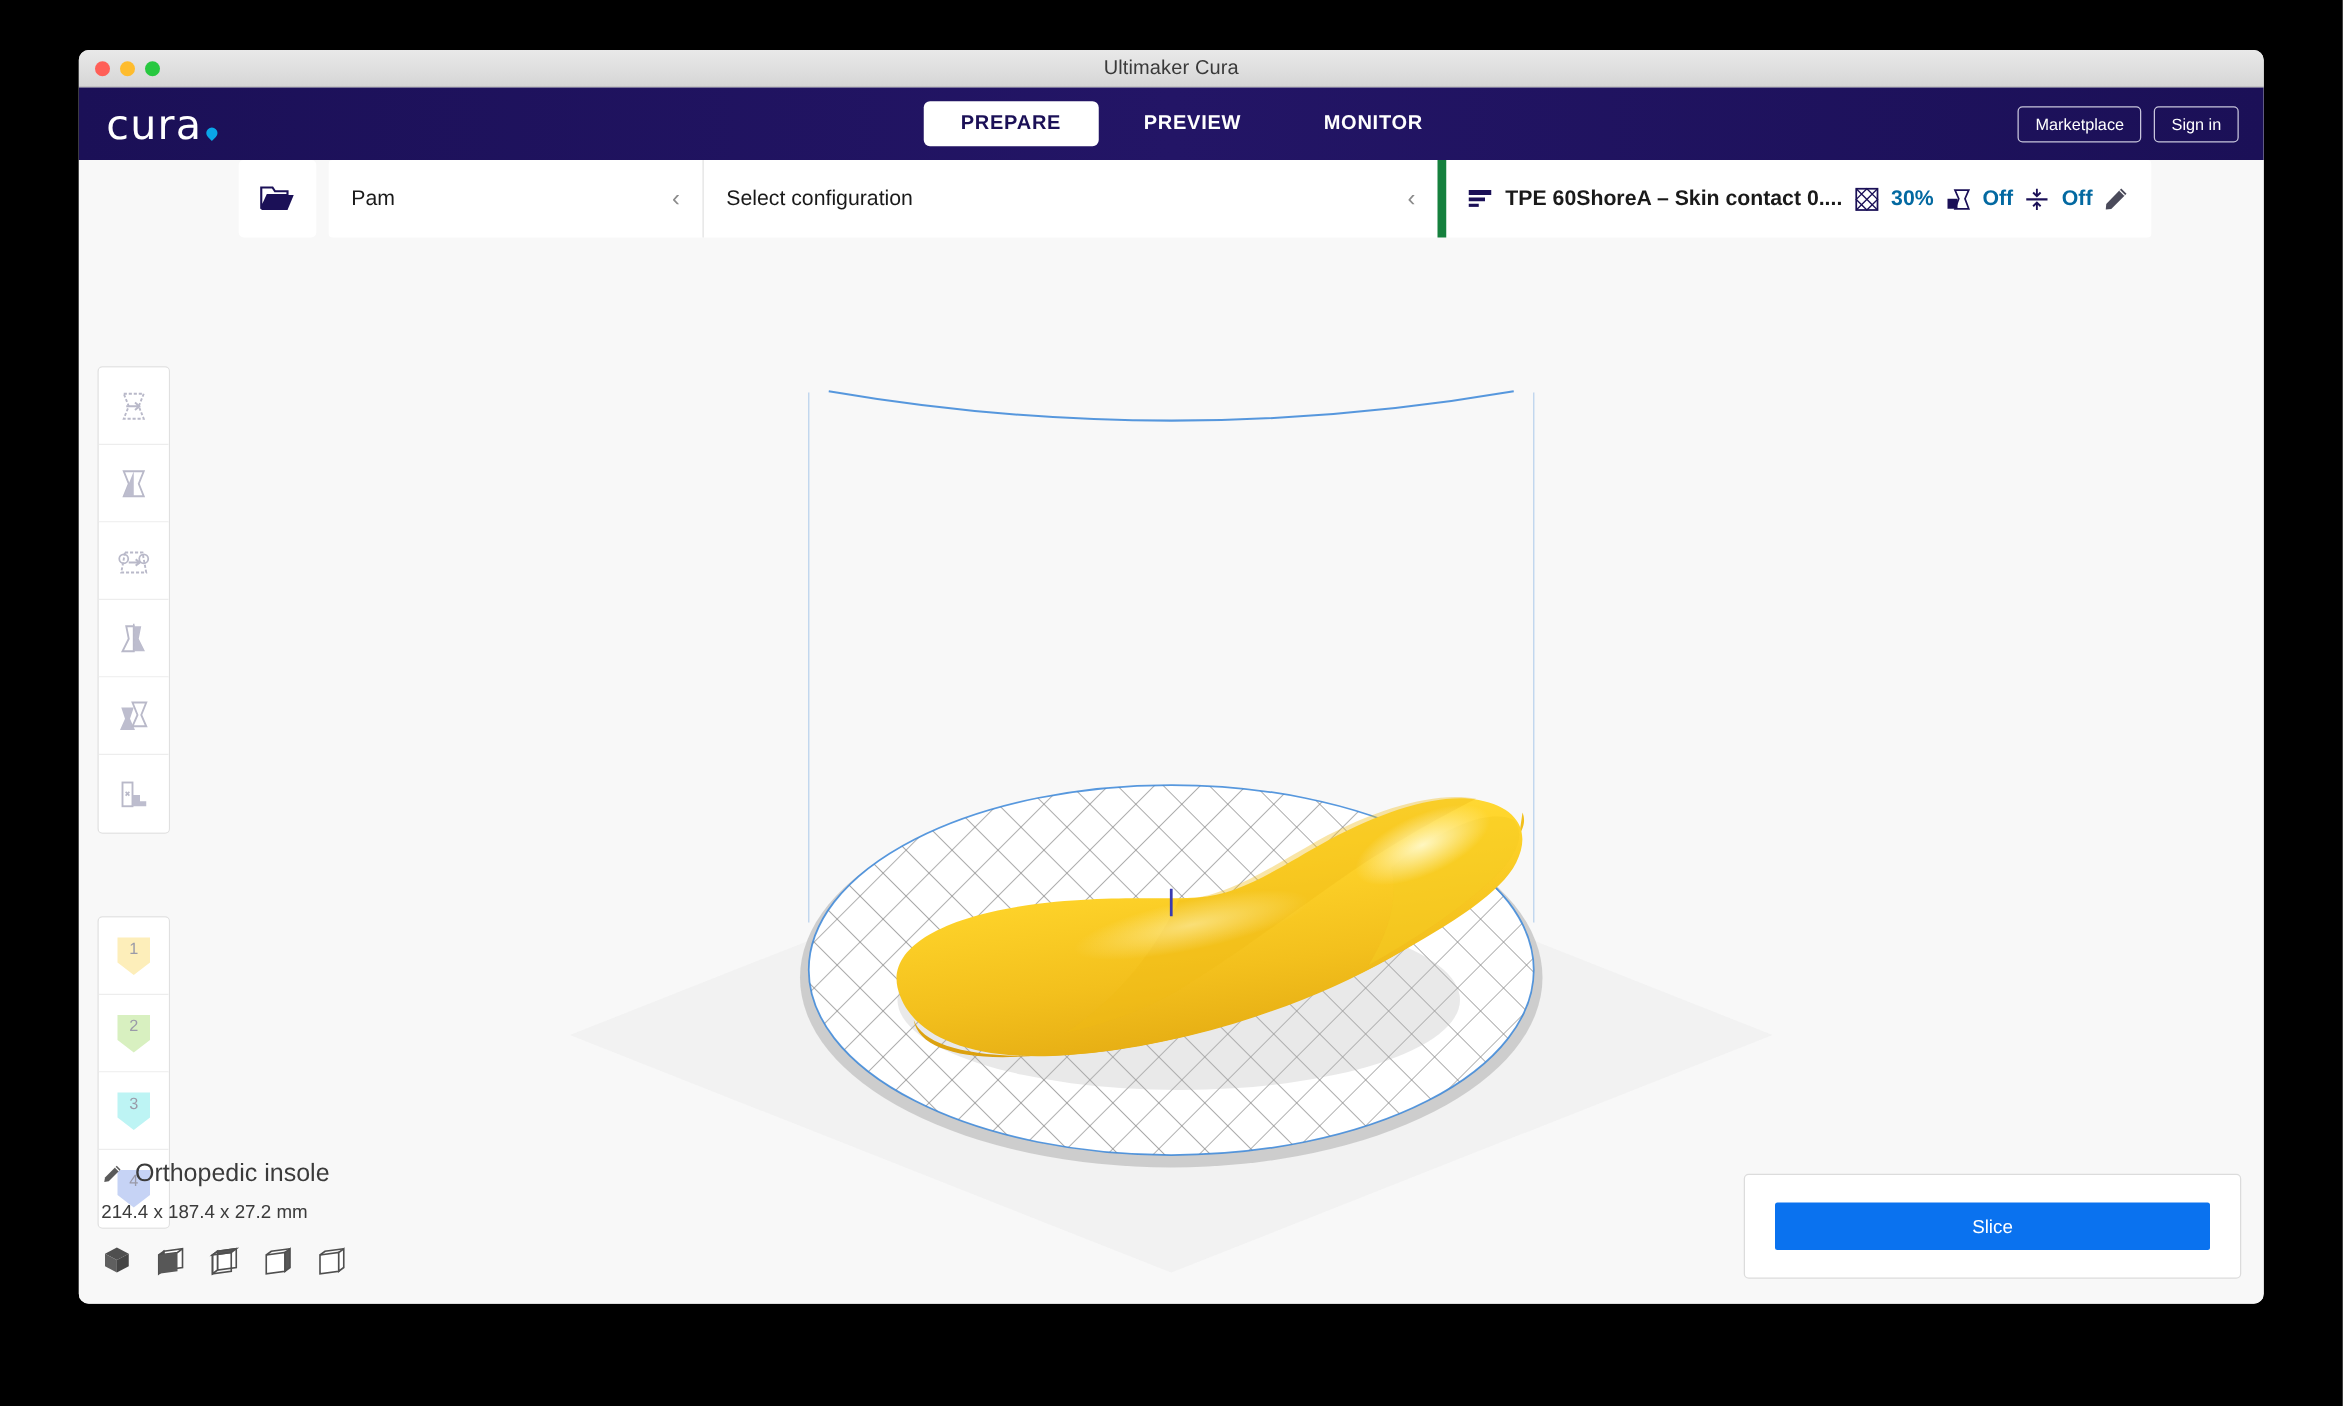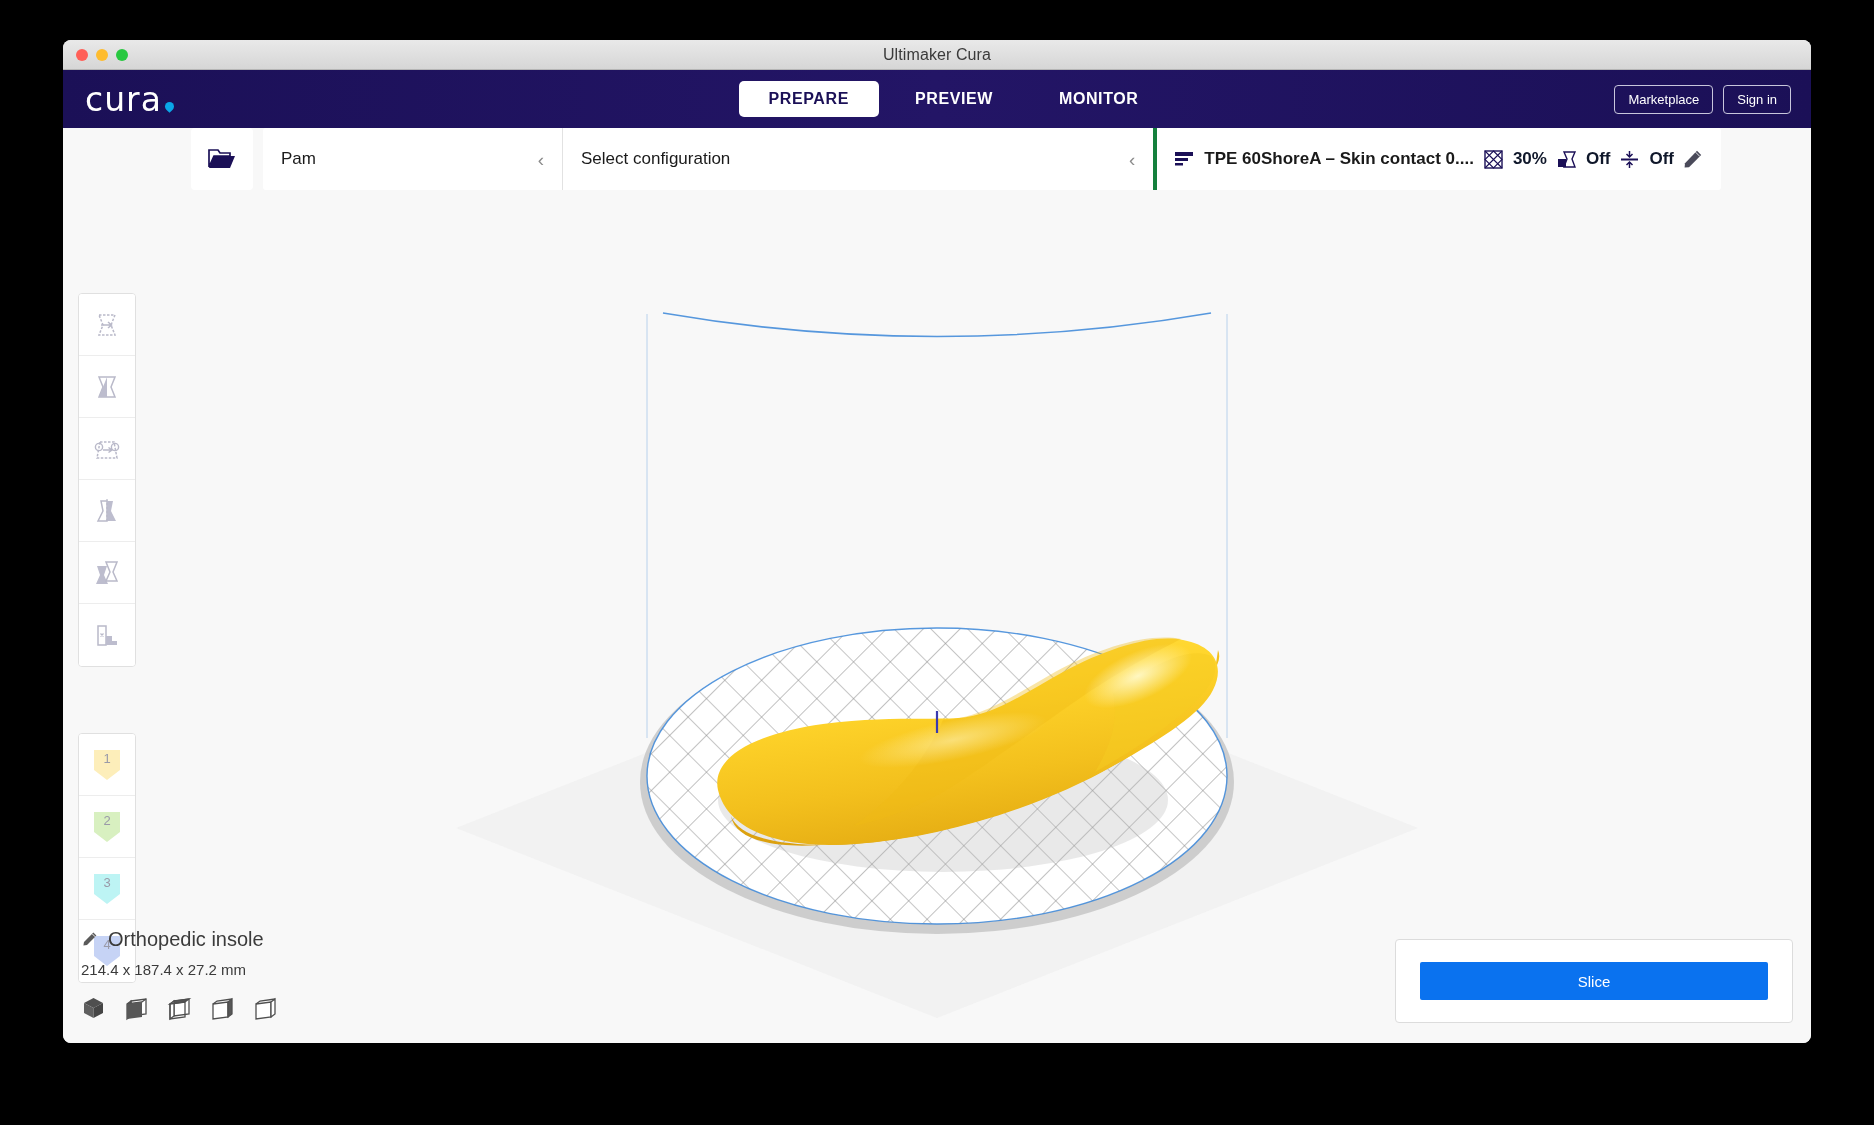--- a/index.html
+++ b/index.html
@@ -169,21 +169,21 @@
     cursor: pointer;
   }
   #printer-cell {
     width: 300px;
     justify-content: space-between;
     border-right: 1px solid #e2e2e2;
   }
   #configuration-cell {
     flex: 1;
     justify-content: space-between;
-    border-right: 4px solid #15803d;
+    border-right: 7px solid #15803d;
   }
   #print-settings-cell {
     display: flex;
     align-items: center;
     gap: 9px;
     padding: 0 18px 0 16px;
     cursor: pointer;
   }
   .cell-text {
     font-size: 17px;
@@ -193,21 +193,21 @@
     overflow: hidden;
     text-overflow: ellipsis;
   }
   .chevron-left {
     color: #8b8b8b;
     font-size: 19px;
     line-height: 1;
   }
   .setting-value {
     font-size: 17px;
-    color: #0f172a;
+    color: #0369a1;
     font-weight: bold;
     white-space: nowrap;
   }
   #profile-name {
     font-size: 17px;
     color: #1a1a1a;
     max-width: 310px;
     overflow: hidden;
     text-overflow: ellipsis;
     white-space: nowrap;

